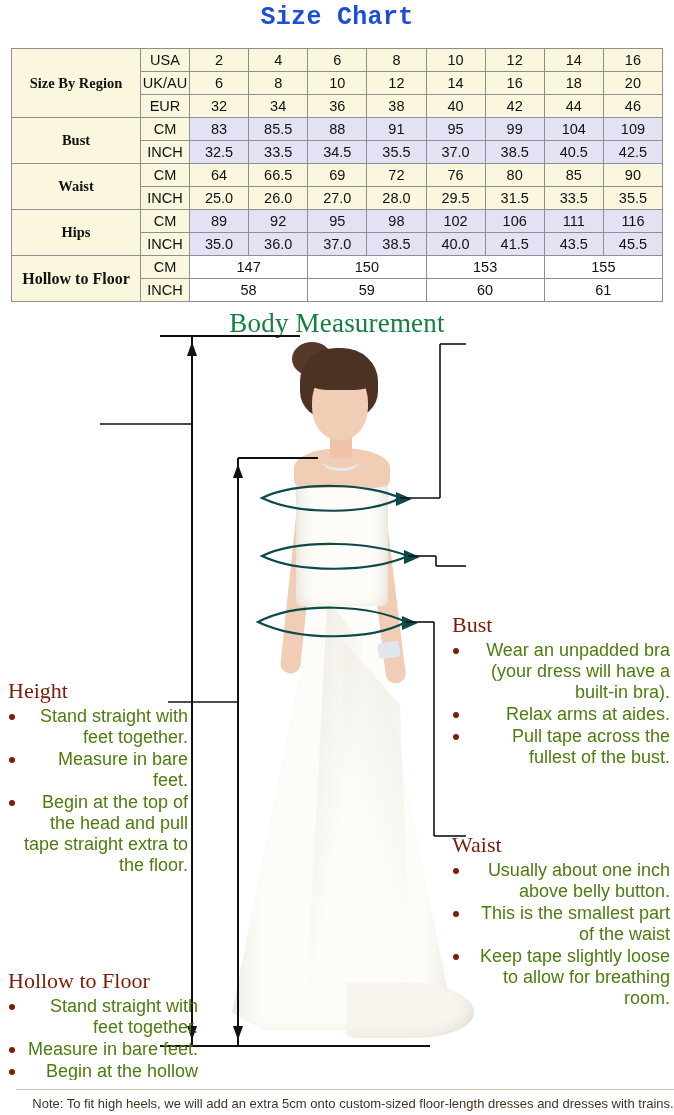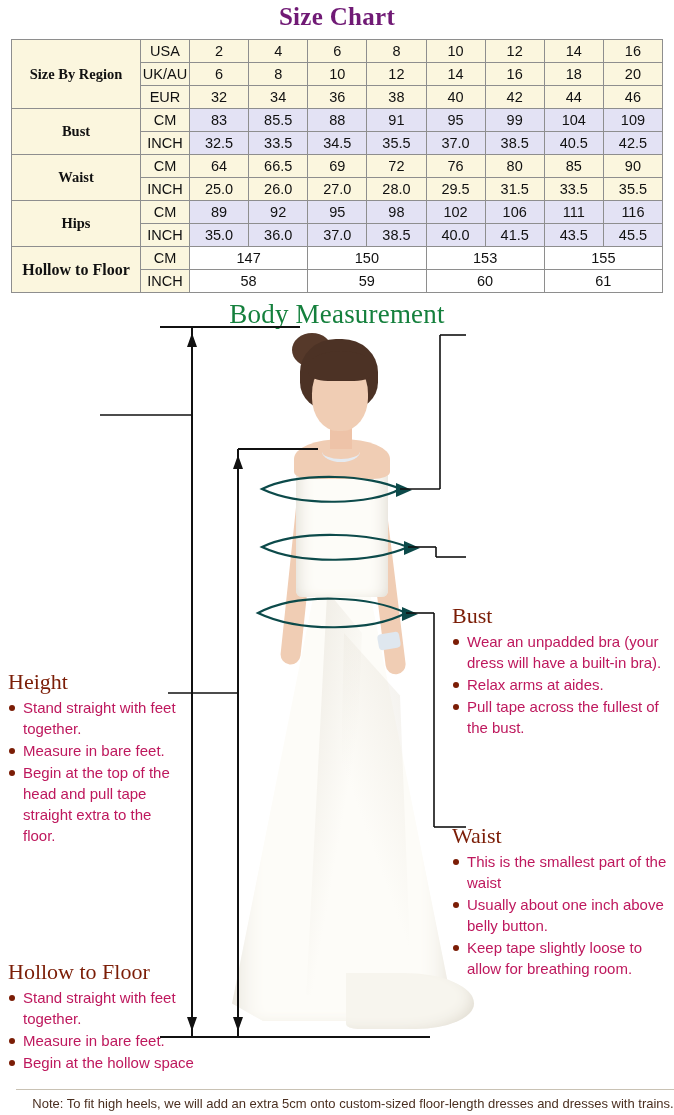--- a/index.html
+++ b/index.html
@@ -12,25 +12,25 @@
     background: #ffffff;
     font-family: "Liberation Sans", sans-serif;
     color: #111111;
     overflow: hidden;
     position: relative;
   }
 
   
   .chart-title {
     text-align: center;
-    font-family: Liberation Serif, serif;
+    font-family: Liberation Mono, monospace;
     font-weight: bold;
     font-size: 25px;
-    color: #701a75;
-    padding: 3px 0 8px 0;
+    color: #1d4ed8;
+    padding: 3px 0 16px 0;
     letter-spacing: 0.3px;
   }
   table.size-chart {
     border-collapse: collapse;
     width: 652px;
     margin: 0 auto;
     table-layout: fixed;
   }
   table.size-chart td {
     border: 1px solid #8e8e8e;
@@ -219,24 +219,25 @@
     color: #7b1d06;
   }
   .blk ul {
     list-style: none;
     margin: 0;
     padding: 0;
   }
   .blk li {
     position: relative;
     padding-left: 15px;
-    font-size: 15px;
+    font-size: 18px;
     line-height: 21px;
-    color: #be185d;
+    color: #4d7c0f;
     margin-bottom: 1px;
+    text-align: right;
   }
   .blk li::before {
     content: "";
     position: absolute;
     left: 1px;
     top: 8px;
     width: 6px; height: 6px;
     background: #7b1d06;
     border-radius: 50%;
   }
@@ -483,21 +484,21 @@
     <ul>
       <li>Wear an unpadded bra (your dress will have a built-in bra).</li>
       <li>Relax arms at aides.</li>
       <li>Pull tape across the fullest of the bust.</li>
     </ul>
   </div>
 
   <div class="blk" id="blk-waist">
     <h3>Waist</h3>
     <ul>
+      <li>Usually about one inch above belly button.</li>
       <li>This is the smallest part of the waist</li>
-      <li>Usually about one inch above belly button.</li>
       <li>Keep tape slightly loose to allow for breathing room.</li>
     </ul>
   </div>
 
 </div>
 
 <div class="note">Note: To fit high heels, we will add an extra 5cm onto custom-sized floor-length dresses and dresses with trains.</div>
 
 </body></html>

